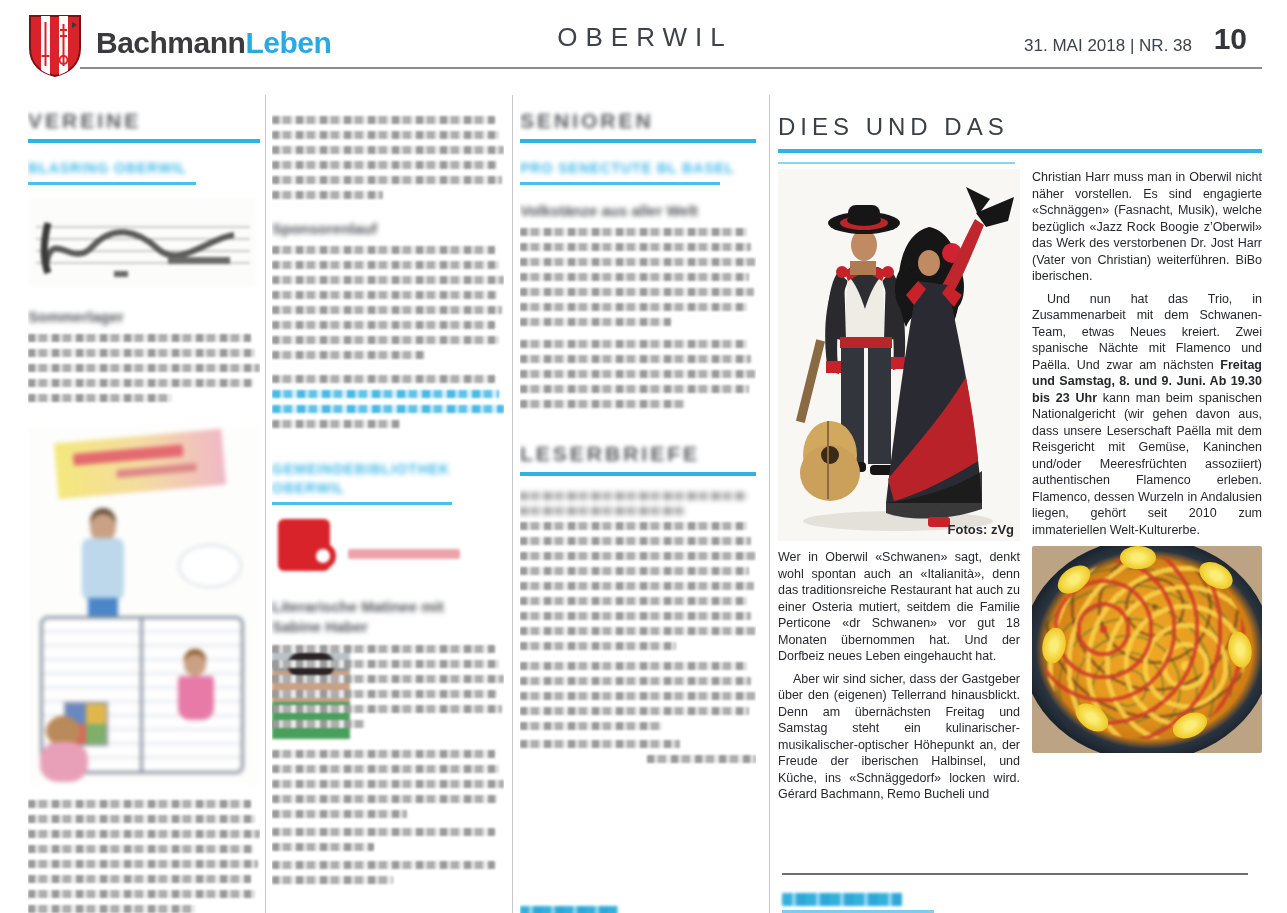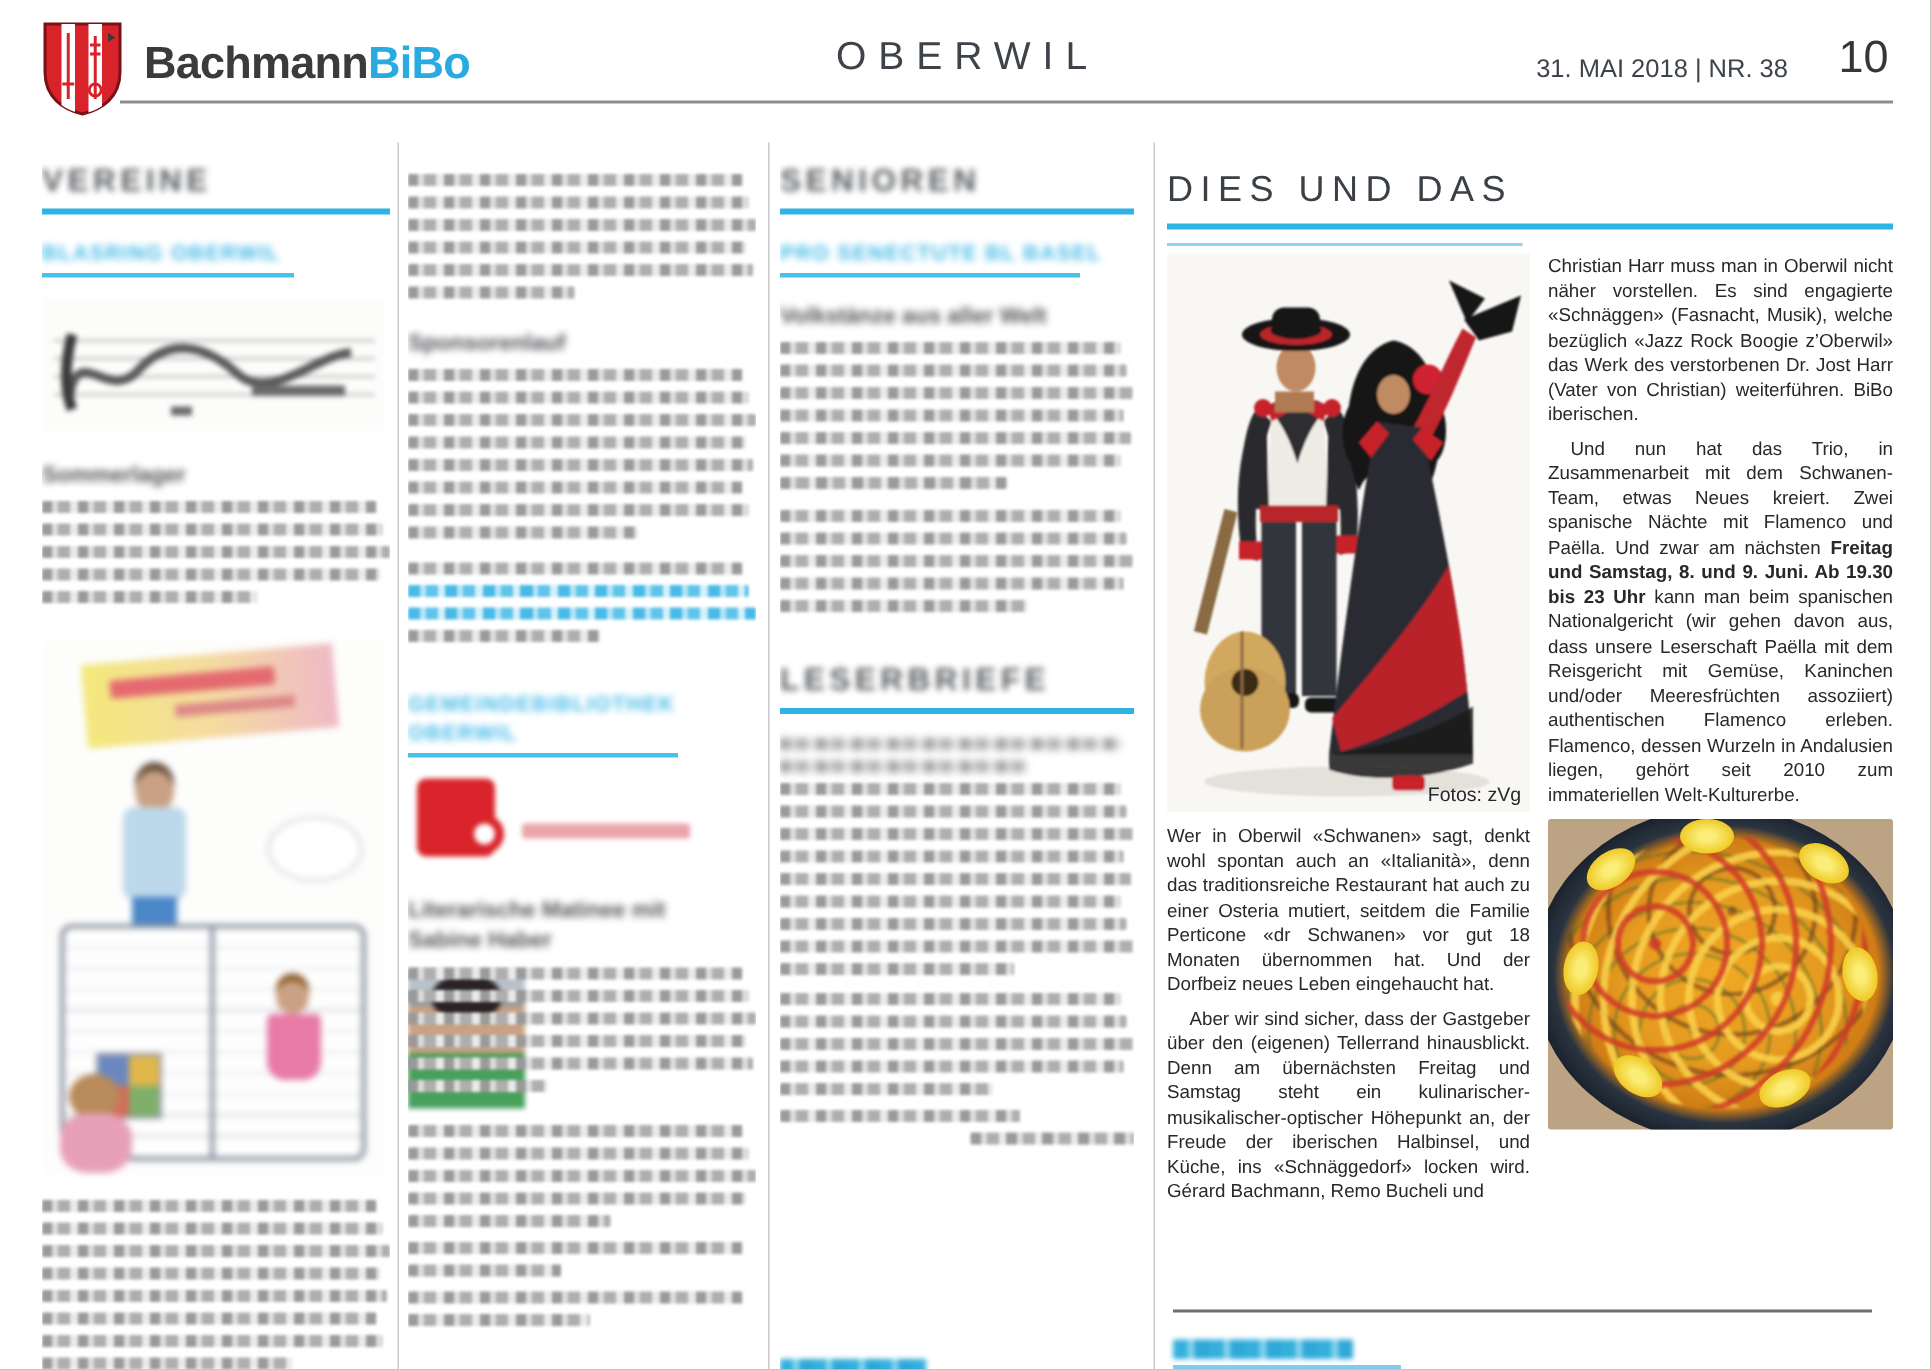--- a/index.html
+++ b/index.html
@@ -8,21 +8,21 @@
         font-family:"Liberation Sans",sans-serif;color:#26282c;overflow:hidden}
 
   
   .hdr-rule{position:absolute;left:80px;top:67px;width:1182px;height:2px;background:#8c8c8c}
   .crest{position:absolute;left:28px;top:14px;width:54px;height:64px}
   .masthead{position:absolute;left:96px;top:26px;font-size:30px;font-weight:bold;letter-spacing:-.5px;color:#3b3b3d}
   .masthead .cyan{color:#29abe2}
   .page-section{position:absolute;left:450px;top:22px;width:390px;text-align:center;
                 font-size:26px;letter-spacing:8px;color:#3d4349}
   .date-issue{position:absolute;top:36px;right:95px;font-size:17px;color:#3d4349}
-  .page-num{position:absolute;top:22px;right:28px;font-size:30px;font-weight:normal;color:#33363b}
+  .page-num{position:absolute;top:22px;right:40px;font-size:30px;font-weight:bold;color:#33363b}
 
   
   .vdiv{position:absolute;top:95px;width:1px;height:818px;background:#c9c9c9}
   .col{position:absolute;top:109px;height:818px;overflow:hidden}
   .col1{left:28px;width:232px}
   .col2{left:272px;width:232px}
   .col3{left:520px;width:236px}
   .col4{left:778px;width:484px}
 
   
@@ -89,21 +89,21 @@
   .art-bottom .cy-head{width:120px;height:13px;margin-top:18px;border-radius:1px;filter:blur(1.6px);
       background:repeating-linear-gradient(90deg,#35b0dd 0 10px,#8fd6ef 10px 14px,#2fa8d8 14px 24px)}
   .art-bottom .cy-line{width:152px;height:3px;background:#7fcdea;margin-top:4px}
   .col3-bottom{position:absolute;left:0;top:797px;width:236px}
   .col3-bottom .cy-head{width:98px;height:13px;border-radius:1px;filter:blur(1.6px);
       background:repeating-linear-gradient(90deg,#35b0dd 0 9px,#8fd6ef 9px 13px,#2fa8d8 13px 22px)}
 
   
   .flamenco{position:relative;width:242px;height:372px;background:#f8f7f4;overflow:hidden}
   .flamenco svg{width:100%;height:100%}
-  .photo-cap{position:absolute;right:6px;bottom:4px;font-size:13px;font-weight:normal;color:#26282c}
+  .photo-cap{position:absolute;right:6px;bottom:4px;font-size:13px;font-weight:bold;color:#26282c}
 
   
   .paella{position:relative;width:230px;height:207px;margin-top:8px;background:#bca384;overflow:hidden;border-radius:2px}
   .pan{position:absolute;left:-10px;top:-8px;width:250px;height:223px;border-radius:50%;overflow:hidden;
        background:radial-gradient(ellipse at 51% 50%,#f0a825 0%,#e59a20 38%,#d07d15 57%,#2a3440 63%,#101820 76%,#0b1016 100%)}
   .pan::before{content:"";position:absolute;inset:8% 10% 10% 8%;border-radius:50%;filter:blur(1px);
        background-image:
          repeating-radial-gradient(circle at 30% 40%,rgba(208,58,40,.85) 0 4px,transparent 4px 23px),
          repeating-radial-gradient(circle at 70% 60%,rgba(248,206,72,.9) 0 5px,transparent 5px 19px),
          repeating-radial-gradient(circle at 55% 28%,rgba(96,52,26,.55) 0 3px,transparent 3px 27px),
@@ -130,21 +130,21 @@
         <rect x="13" y="0" width="9" height="64" fill="#fff"></rect>
         <rect x="31" y="0" width="9" height="64" fill="#fff"></rect>
         <path d="M17.5 8 V52" stroke="#d9232a" stroke-width="2"></path>
         <path d="M13.5 42 H21.5" stroke="#d9232a" stroke-width="2"></path>
         <path d="M35.5 10 V52" stroke="#d9232a" stroke-width="2"></path>
         <path d="M32 16 h7 M32 22 h7" stroke="#d9232a" stroke-width="2"></path>
         <circle cx="35.5" cy="46" r="4" fill="none" stroke="#d9232a" stroke-width="2"></circle>
         <path d="M44 8 l5 3 -5 3 z" fill="#3a3a3a"></path>
       </g>
     </svg>
-    <div class="masthead"><span>Bachmann</span><span class="cyan">BiBo</span></div>
+    <div class="masthead"><span>Bachmann</span><span class="cyan">Leben</span></div>
     <div class="page-section">OBERWIL</div>
     <div class="date-issue">31. MAI 2018 | NR. 38</div>
     <div class="page-num">10</div>
     <div class="hdr-rule"></div>
   </div>
 
   <div class="vdiv" style="left:265px"></div>
   <div class="vdiv" style="left:512px"></div>
   <div class="vdiv" style="left:769px"></div>
 

